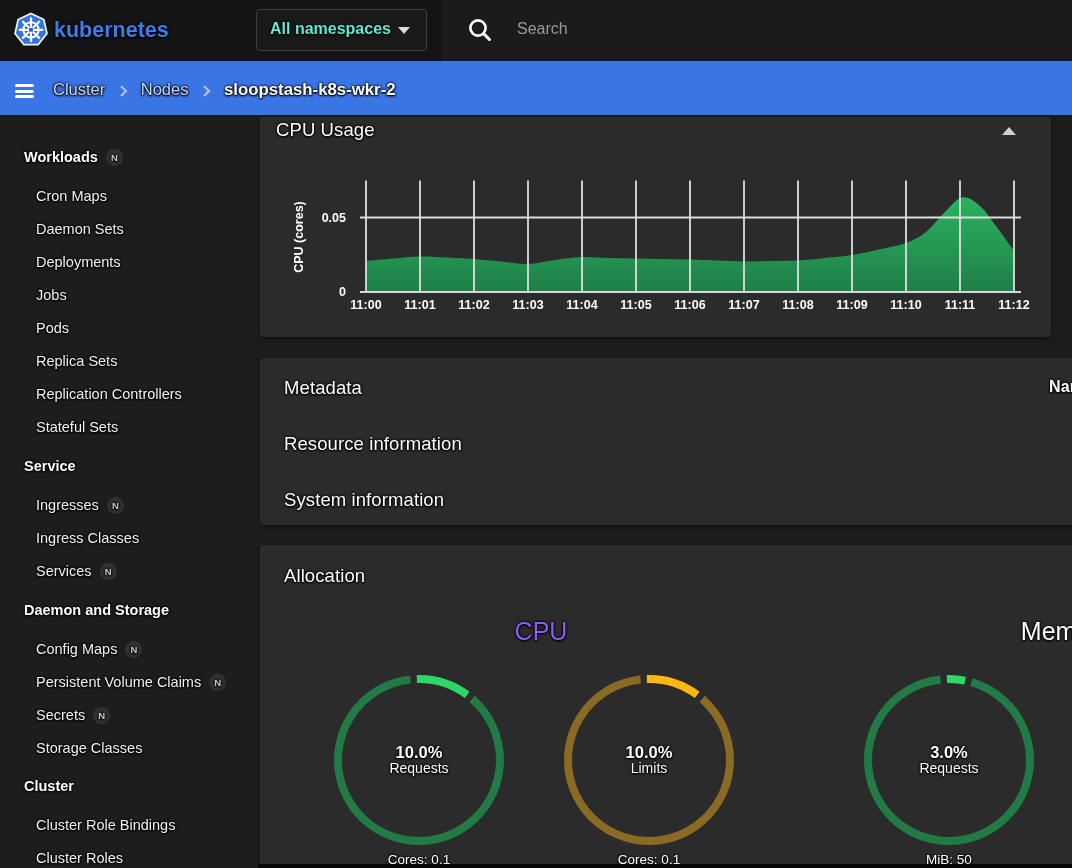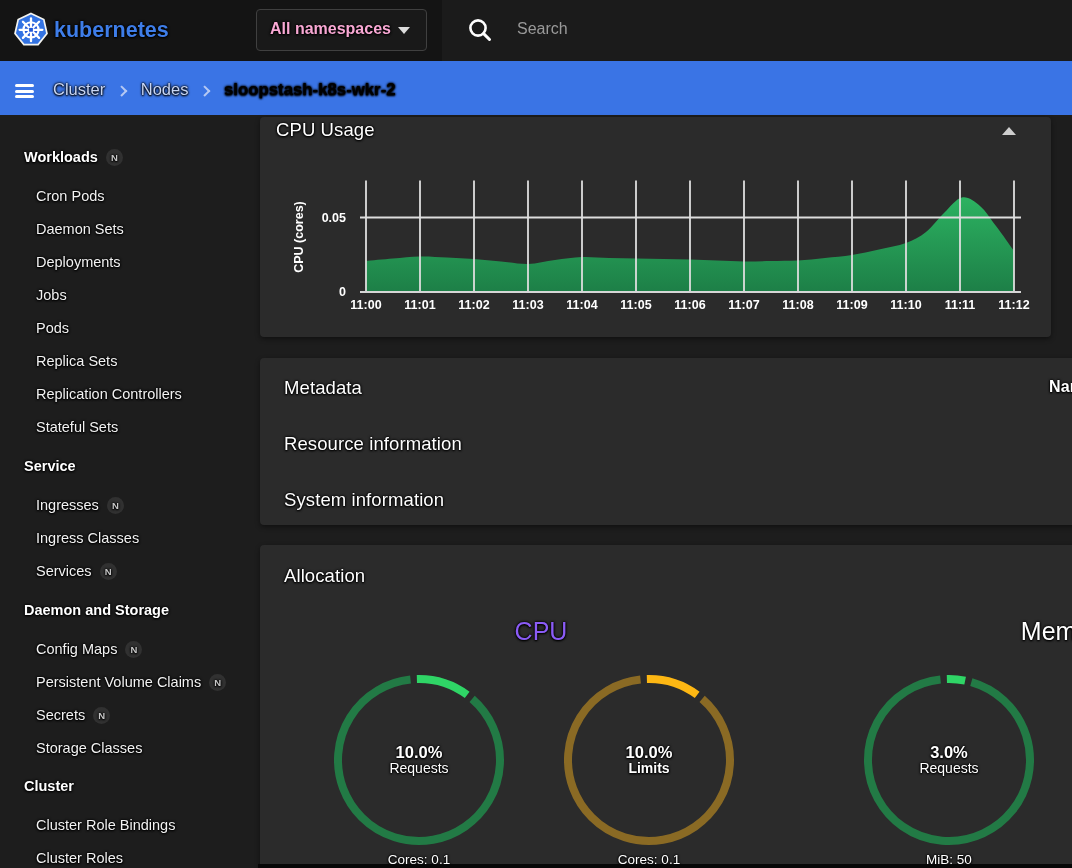--- a/index.html
+++ b/index.html
@@ -8,30 +8,30 @@
   .abs { position:absolute; }
   .halo { text-shadow:0 0 3px #000,0 0 2px #000,0 1px 2px #000; }
   
   #header { position:absolute; left:0; top:0; width:1056px; height:61px; background:#141414; }
   #searchbg { position:absolute; left:442px; top:0; width:630px; height:61px; background:#1b1b1b; }
   #logo { position:absolute; left:9px; top:8px; }
   #kubetext { position:absolute; left:54px; top:18px; font-size:21.5px; font-weight:bold;
     color:#3e7de8; letter-spacing:0; }
   #nsbox { position:absolute; left:256px; top:9px; width:171px; height:42px;
     border:1px solid #404040; border-radius:4px; background:#191919; }
-  #nstext { position:absolute; left:270px; top:20px; font-size:16px; font-weight:bold; color:#f9a8d4; line-height:18px; }
+  #nstext { position:absolute; left:270px; top:20px; font-size:16px; font-weight:bold; color:#5eead4; line-height:18px; }
   #nscaret { position:absolute; left:398px; top:27px; width:0; height:0;
     border-left:6.5px solid transparent; border-right:6.5px solid transparent; border-top:7px solid #dcdcdc; }
   #searchtext { position:absolute; left:517px; top:20px; font-size:16px; color:#9a9a9a; }
   
   #bluebar { position:absolute; left:0; top:61px; width:1072px; height:54px; background:#3a74e5; }
   .hbar { position:absolute; left:15px; width:19px; height:3px; background:#fff; border-radius:1.5px; }
   #crumbs { position:absolute; left:53px; top:19px; font-size:16.5px; color:#c7d6f6; }
   #crumbs .sep { display:inline-block; width:7.5px; height:7.5px; border-top:2.4px solid #b6c9f3; border-right:2.4px solid #b6c9f3; transform:rotate(45deg); margin:0 15px 1px 13px; }
-  #crumbs .last { color:#000000; font-weight:bold; font-size:16.8px; letter-spacing:0;text-align:center; }
+  #crumbs .last { color:#ffffff; font-weight:bold; font-size:16.8px; letter-spacing:0;text-align:center; }
   
   .navrow { position:absolute; height:20px; display:flex; color:#f2f2f2; font-size:14.5px; white-space:nowrap; }
   .navhead { left:24px; font-weight:bold; color:#fff; }
   .navitem { left:36px; }
   .nbadge { display:inline-block; width:17px; height:17px; border-radius:50%; background:#313131;
     color:#c8c8c8; font-size:9.5px; font-weight:bold; text-align:center; line-height:17px; margin-left:8px; }
   
   .card { position:absolute; background:#2b2b2b; border-radius:4px; box-shadow:0 2px 5px rgba(0,0,0,0.45); }
   .ctitle { position:absolute; font-size:18.5px; font-weight:500; color:#fff; letter-spacing:0.1px; }
   #uparrow { position:absolute; left:1002px; top:127px; width:0; height:0;
@@ -69,21 +69,21 @@
 
 <div id="bluebar">
   <div class="hbar" style="top:23px"></div>
   <div class="hbar" style="top:28.5px"></div>
   <div class="hbar" style="top:34px"></div>
   <div id="crumbs" class="halo">Cluster<span class="sep"></span>Nodes<span class="sep"></span><span class="last">sloopstash-k8s-wkr-2</span></div>
 </div>
 
 <div id="sidebar">
 <div class="navrow halo navhead" style="top:149px">Workloads<span class="nbadge">N</span></div>
-<div class="navrow halo navitem" style="top:188px">Cron Pods</div>
+<div class="navrow halo navitem" style="top:188px">Cron Maps</div>
 <div class="navrow halo navitem" style="top:221px">Daemon Sets</div>
 <div class="navrow halo navitem" style="top:254px">Deployments</div>
 <div class="navrow halo navitem" style="top:287px">Jobs</div>
 <div class="navrow halo navitem" style="top:320px">Pods</div>
 <div class="navrow halo navitem" style="top:353px">Replica Sets</div>
 <div class="navrow halo navitem" style="top:386px">Replication Controllers</div>
 <div class="navrow halo navitem" style="top:419px">Stateful Sets</div>
 <div class="navrow halo navhead" style="top:458px">Service</div>
 <div class="navrow halo navitem" style="top:497px">Ingresses<span class="nbadge">N</span></div>
 <div class="navrow halo navitem" style="top:530px">Ingress Classes</div>
@@ -158,21 +158,21 @@
 <path d="M92.88,14.03 A81,81 0 0 1 143.18,29.89" fill="none" stroke="#2fd566" stroke-width="8"></path>
 </svg>
 <div class="donutlab halo" style="left:319px;top:743px;font-size:16.5px;font-weight:bold;">10.0%</div>
 <div class="donutlab halo" style="left:319px;top:760px;font-size:14px;">Requests</div>
 <div class="donutlab halo" style="left:319px;top:852px;font-size:13.5px;">Cores: 0.1</div>
 <svg class="abs" style="left:554px;top:665px" width="190" height="190" viewBox="0 0 190 190">
 <path d="M148.14,33.87 A81,81 0 1 1 86.53,14.44" fill="none" stroke="#8a6a24" stroke-width="8"></path>
 <path d="M92.88,14.03 A81,81 0 0 1 143.18,29.89" fill="none" stroke="#fdb713" stroke-width="8"></path>
 </svg>
 <div class="donutlab halo" style="left:549px;top:743px;font-size:16.5px;font-weight:bold;">10.0%</div>
-<div class="donutlab halo" style="left:549px;top:760px;font-size:14px;font-weight:bold;">Limits</div>
+<div class="donutlab halo" style="left:549px;top:760px;font-size:14px;">Limits</div>
 <div class="donutlab halo" style="left:549px;top:852px;font-size:13.5px;">Cores: 0.1</div>
 <svg class="abs" style="left:854px;top:665px" width="190" height="190" viewBox="0 0 190 190">
 <path d="M117.33,17.14 A81,81 0 1 1 86.53,14.44" fill="none" stroke="#227a45" stroke-width="8"></path>
 <path d="M92.88,14.03 A81,81 0 0 1 111.15,15.63" fill="none" stroke="#2fd566" stroke-width="8"></path>
 </svg>
 <div class="donutlab halo" style="left:849px;top:743px;font-size:16.5px;font-weight:bold;">3.0%</div>
 <div class="donutlab halo" style="left:849px;top:760px;font-size:14px;">Requests</div>
 <div class="donutlab halo" style="left:849px;top:852px;font-size:13.5px;">MiB: 50</div>
 </div>
 <div id="blackstrip"></div>

